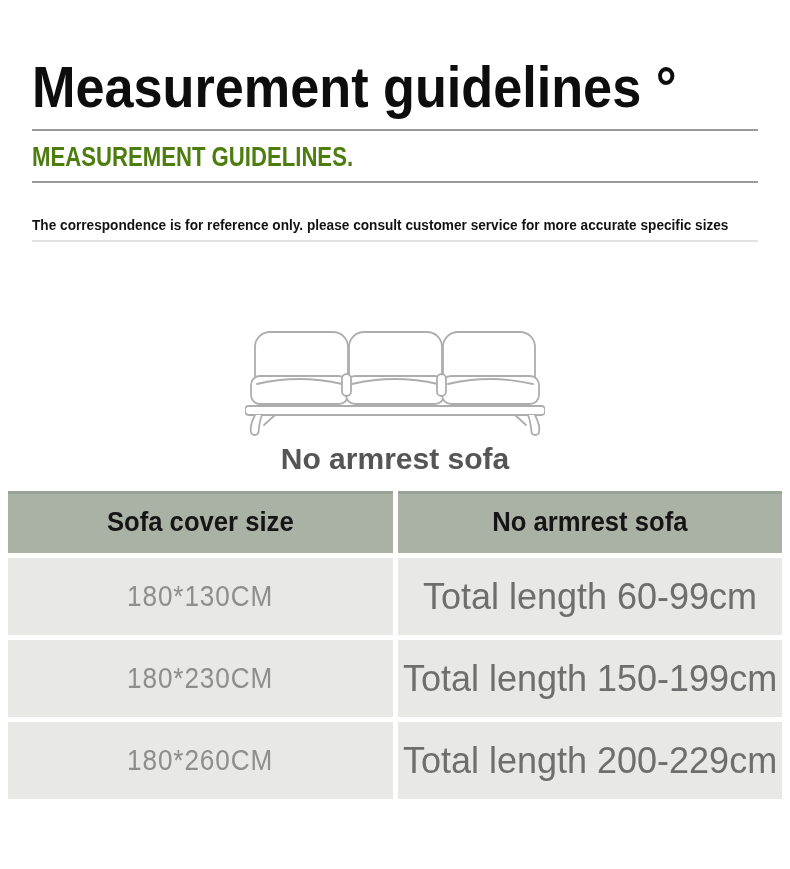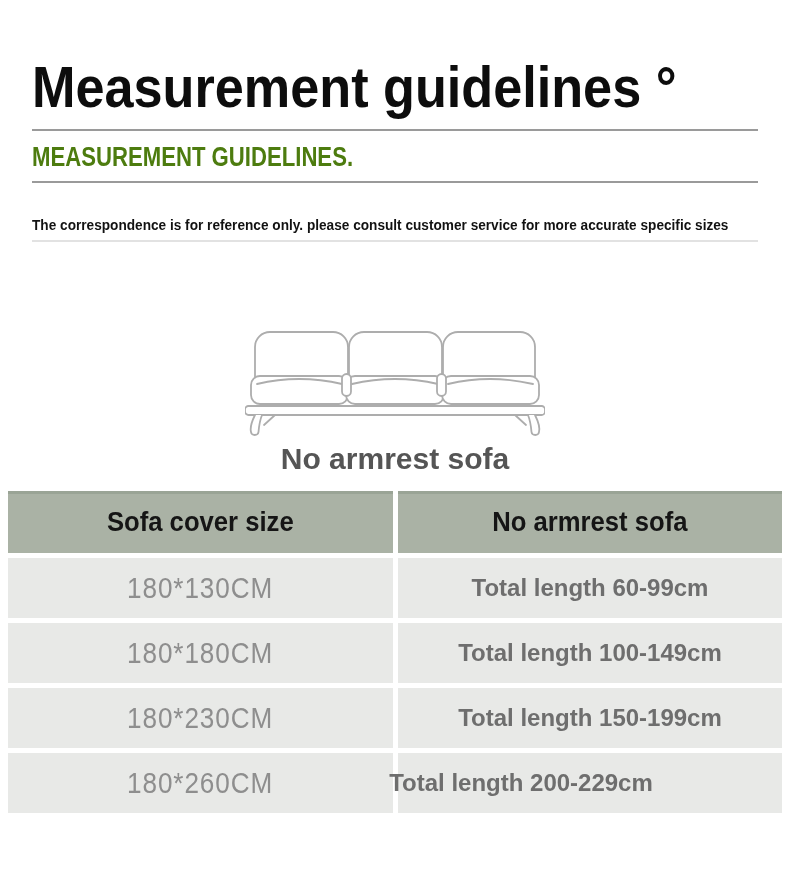--- a/index.html
+++ b/index.html
@@ -37,31 +37,31 @@
   .note-rule{height:2px;background:var(--note-rule);margin-top:6px;}
 
   .figure{margin-top:86px;text-align:center;}
   .figure svg{display:inline-block;vertical-align:top;}
   .caption{margin-top:2px;text-align:center;font-size:30px;font-weight:bold;
     line-height:33px;color:var(--caption-text);}
 
   .size-table{margin:16px 8px 4px;}
   .t-row{display:grid;grid-template-columns:385px 5px 384px;}
   .t-row + .t-row, .rows .t-row{margin-top:5px;}
-  .cell{height:60px;display:flex;align-items:center;justify-content:center;
+  .cell{height:77px;display:flex;align-items:center;justify-content:center;
     background:var(--data-row-bg);overflow:visible;}
   .t-head .cell{height:62px;color:#151515;
     background:linear-gradient(180deg, var(--header-row-edge) 0 3px, var(--header-row-bg) 3px);}
   .gap{background:transparent;}
 
   .h-text{font-size:27px;font-weight:bold;white-space:nowrap;
     display:inline-block;transform:scaleX(0.95);}
   .size-text{font-size:29px;color:var(--size-text);letter-spacing:1px;white-space:nowrap;
     display:inline-block;transform:scaleX(0.9);}
-  .range-text{font-size:24px;font-weight:bold;color:var(--fit-text);white-space:nowrap;
+  .range-text{font-size:36px;font-weight:normal;color:var(--fit-text);white-space:nowrap;
     display:inline-block;}
   .rows .t-row:nth-child(4) .range-text{transform:translateX(-69px);}
   .rows .t-row:nth-child(5) .range-text{transform:translateX(-57px);}
 </style>
 </head>
 <body>
 
 <div class="page">
 
   <div class="pad">
@@ -121,29 +121,20 @@
     <div class="t-row data">
       <div class="cell">
         <span class="size-text">180*130CM</span>
       </div>
       <div class="gap"></div>
       <div class="cell">
         <span class="range-text">Total length 60-99cm</span>
       </div>
     </div>
 
-    <div class="t-row data">
-      <div class="cell">
-        <span class="size-text">180*180CM</span>
-      </div>
-      <div class="gap"></div>
-      <div class="cell">
-        <span class="range-text">Total length 100-149cm</span>
-      </div>
-    </div>
 
     <div class="t-row data">
       <div class="cell">
         <span class="size-text">180*230CM</span>
       </div>
       <div class="gap"></div>
       <div class="cell">
         <span class="range-text">Total length 150-199cm</span>
       </div>
     </div>

